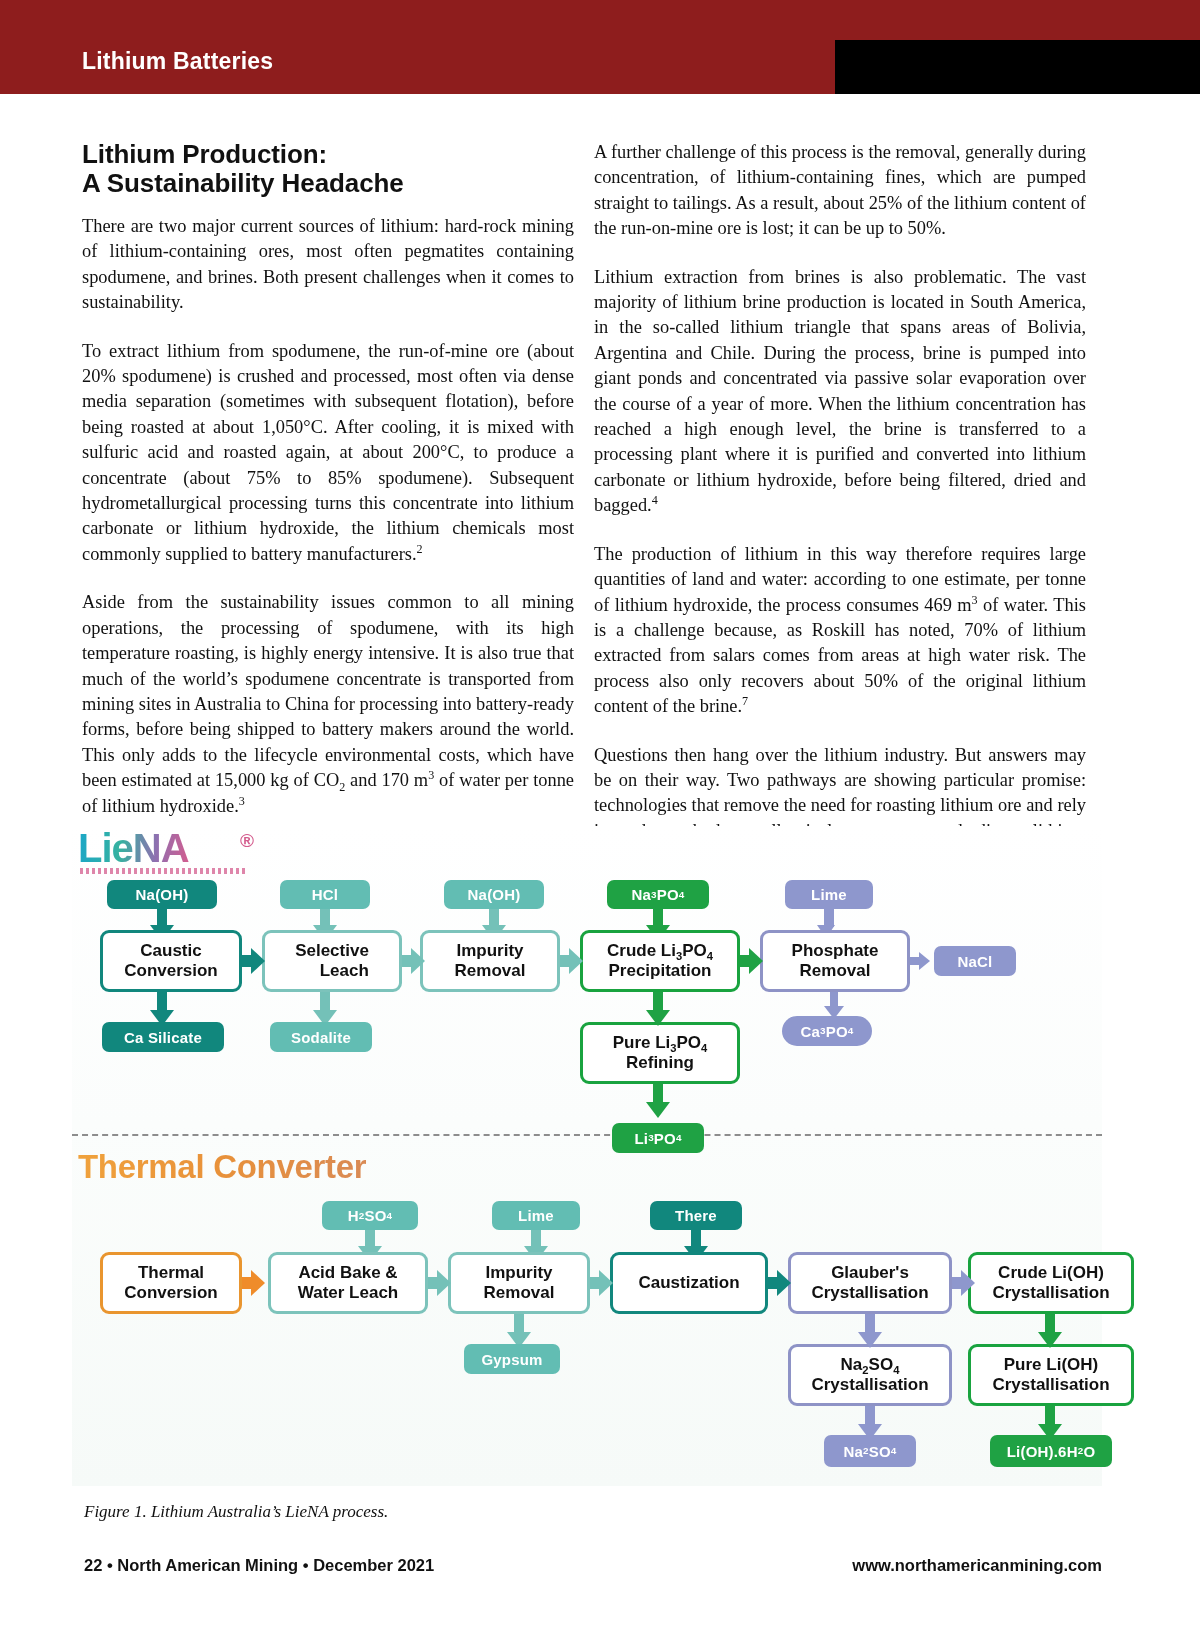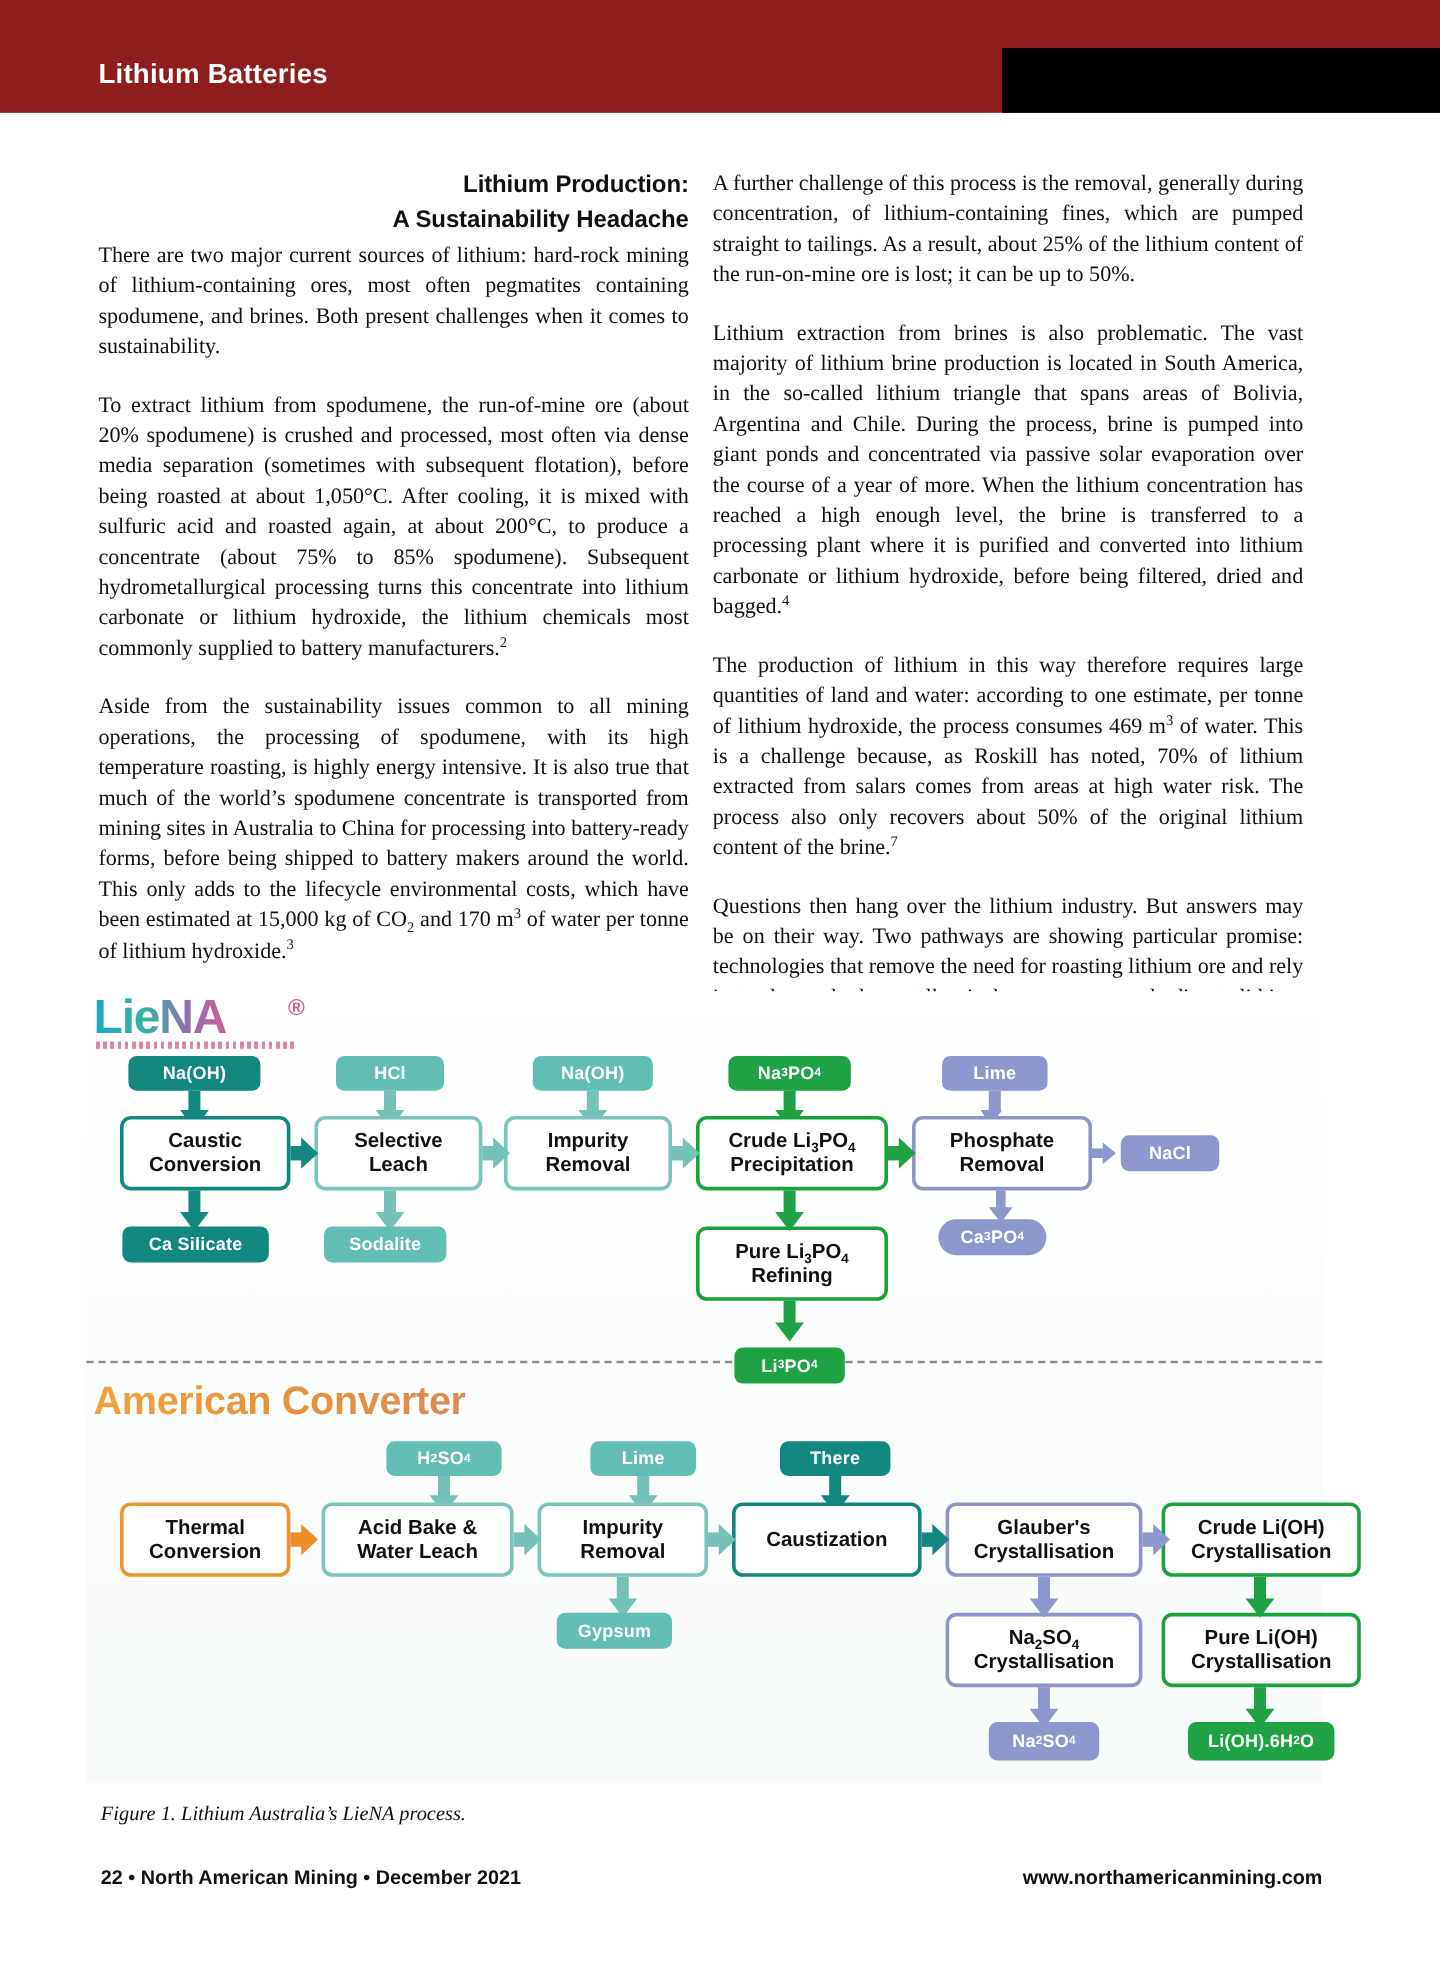--- a/index.html
+++ b/index.html
@@ -37,22 +37,22 @@
   
   .col{
     position:absolute;top:140px;width:492px;
     font-size:18.4px;line-height:25.4px;color:#111;
     text-align:justify;
   }
   .col.left{left:82px;}
   .col.right{left:594px;}
   .headline{
     font-family:"Liberation Sans", sans-serif;
-    font-weight:bold;font-size:20px;line-height:29px;
-    color:#111;margin:0 0 2px 0;text-align:right;
+    font-weight:bold;font-size:26px;line-height:29px;
+    color:#111;margin:0 0 16px 0;text-align:left;
     letter-spacing:-.1px;
   }
   .col p{margin:0 0 23px 0;}
   .col p:last-child{margin-bottom:0;}
   sup{font-size:.66em;vertical-align:super;line-height:0;}
   sub{font-size:.66em;vertical-align:sub;line-height:0;}
 
   
   .figure{
     position:absolute;left:72px;top:826px;width:1030px;height:660px;
@@ -206,21 +206,21 @@
   <div class="arr a-green" style="left:574px;top:83px;width:24px;height:32px;">
     <div class="shaft" style="left:7px;top:0;width:10px;height:18px;"></div>
     <div class="head" style="left:0;top:16px;border-left:12px solid transparent;border-right:12px solid transparent;border-top:16px solid #1fa244;"></div>
   </div>
   <div class="arr a-purple" style="left:745px;top:83px;width:24px;height:32px;">
     <div class="shaft" style="left:7px;top:0;width:10px;height:18px;"></div>
     <div class="head" style="left:0;top:16px;border-left:9px solid transparent;border-right:9px solid transparent;border-top:13px solid #8e97cd;"></div>
   </div>
 
   <div class="node teal-dark" style="left:28px;top:104px;width:142px;height:62px;">Caustic<br>Conversion</div>
-  <div class="node teal-light" style="left:190px;top:104px;width:140px;height:62px;">Selective<br>Leach</div>
+  <div class="node teal-light" style="left:190px;top:104px;width:140px;height:62px;text-align:right;">Selective<br>Leach</div>
   <div class="node teal-light" style="left:348px;top:104px;width:140px;height:62px;">Impurity<br>Removal</div>
   <div class="node green" style="left:508px;top:104px;width:160px;height:62px;">
       <div>Crude Li<sub>3</sub>PO<sub>4</sub><br>Precipitation</div>
     </div>
   <div class="node purple" style="left:688px;top:104px;width:150px;height:62px;">Phosphate<br>Removal</div>
   <div class="node green" style="left:508px;top:196px;width:160px;height:62px;">
       <div>Pure Li<sub>3</sub>PO<sub>4</sub><br>Refining</div>
     </div>
 
   <div class="arr a-teal-dark" style="left:170px;top:122px;width:22px;height:26px;">
@@ -265,21 +265,21 @@
   <div class="pill teal-dark" style="left:30px;top:196px;width:122px;height:30px;">Ca Silicate</div>
   <div class="pill teal-light" style="left:198px;top:196px;width:102px;height:30px;">Sodalite</div>
   <div class="pill purple" style="left:710px;top:190px;width:90px;height:30px;border-radius:15px;">Ca<sub>3</sub>PO<sub>4</sub></div>
 
   <div class="arr a-green" style="left:574px;top:258px;width:24px;height:34px;">
     <div class="shaft" style="left:7px;top:0;width:10px;height:20px;"></div>
     <div class="head" style="left:0;top:18px;border-left:12px solid transparent;border-right:12px solid transparent;border-top:16px solid #1fa244;"></div>
   </div>
   <div class="pill green" style="left:540px;top:297px;width:92px;height:30px;">Li<sub>3</sub>PO<sub>4</sub></div>
 
-  <div class="thermal-title">American Converter</div>
+  <div class="thermal-title">Thermal Converter</div>
 
   <div class="pill teal-light" style="left:250px;top:375px;width:96px;height:29px;">H<sub>2</sub>SO<sub>4</sub></div>
   <div class="pill teal-light" style="left:420px;top:375px;width:88px;height:29px;">Lime</div>
   <div class="pill teal-dark" style="left:578px;top:375px;width:92px;height:29px;">There</div>
 
   <div class="arr a-teal-light" style="left:286px;top:404px;width:24px;height:32px;">
     <div class="shaft" style="left:7px;top:0;width:10px;height:18px;"></div>
     <div class="head" style="left:0;top:16px;border-left:12px solid transparent;border-right:12px solid transparent;border-top:16px solid #74c1b8;"></div>
   </div>
   <div class="arr a-teal-light" style="left:452px;top:404px;width:24px;height:32px;">

